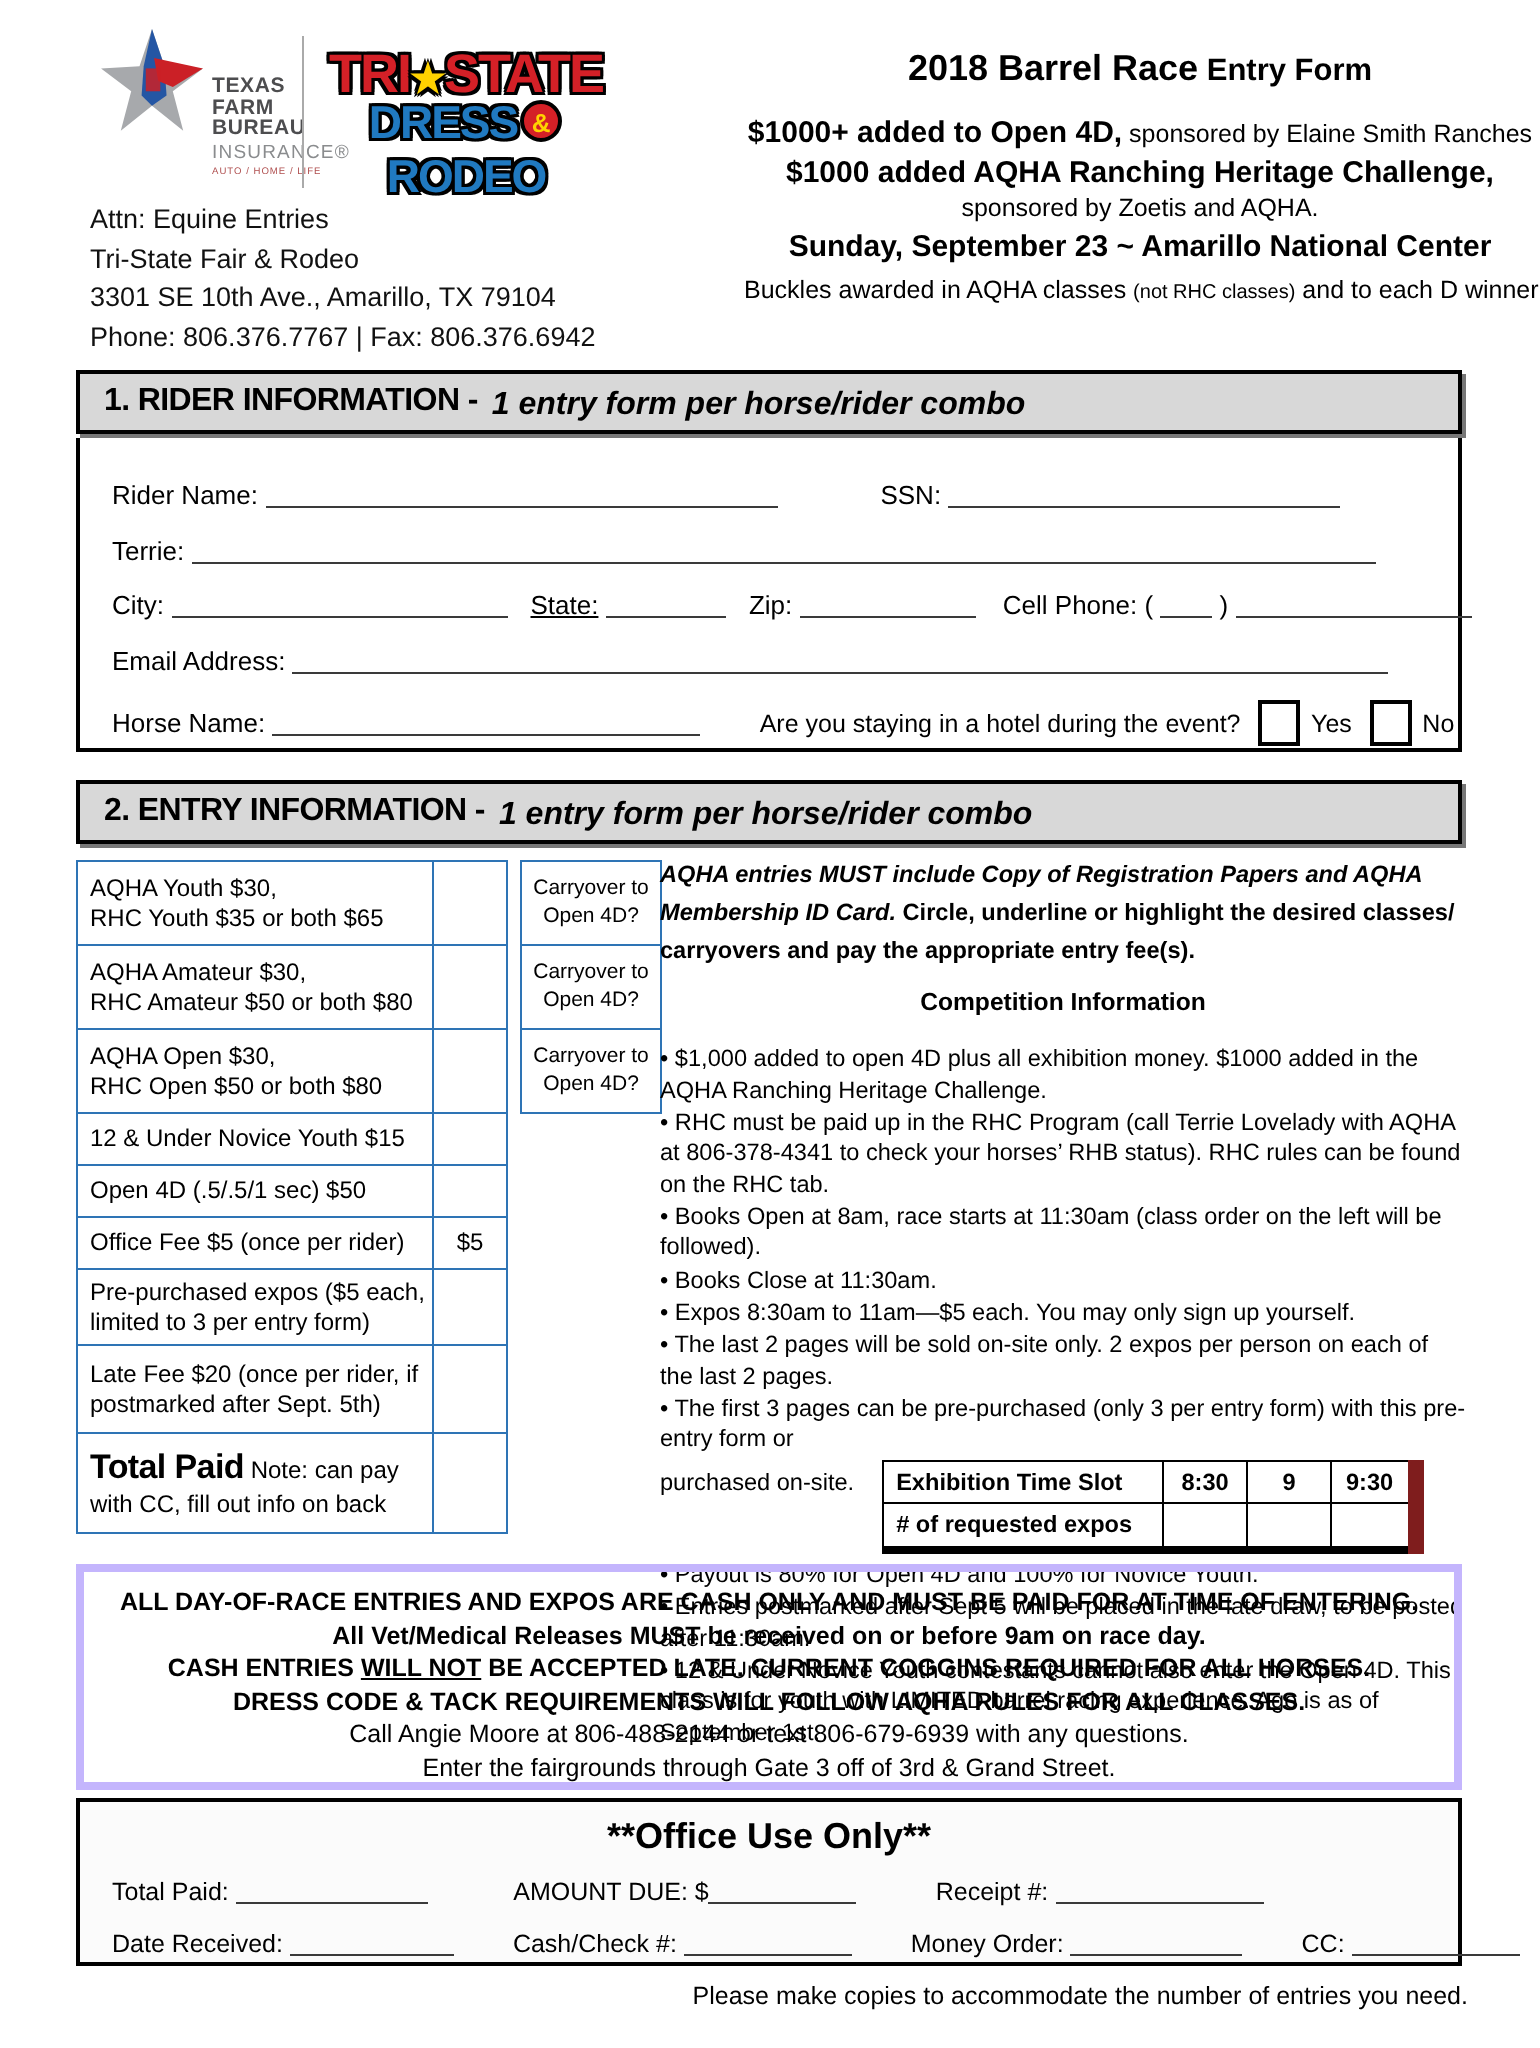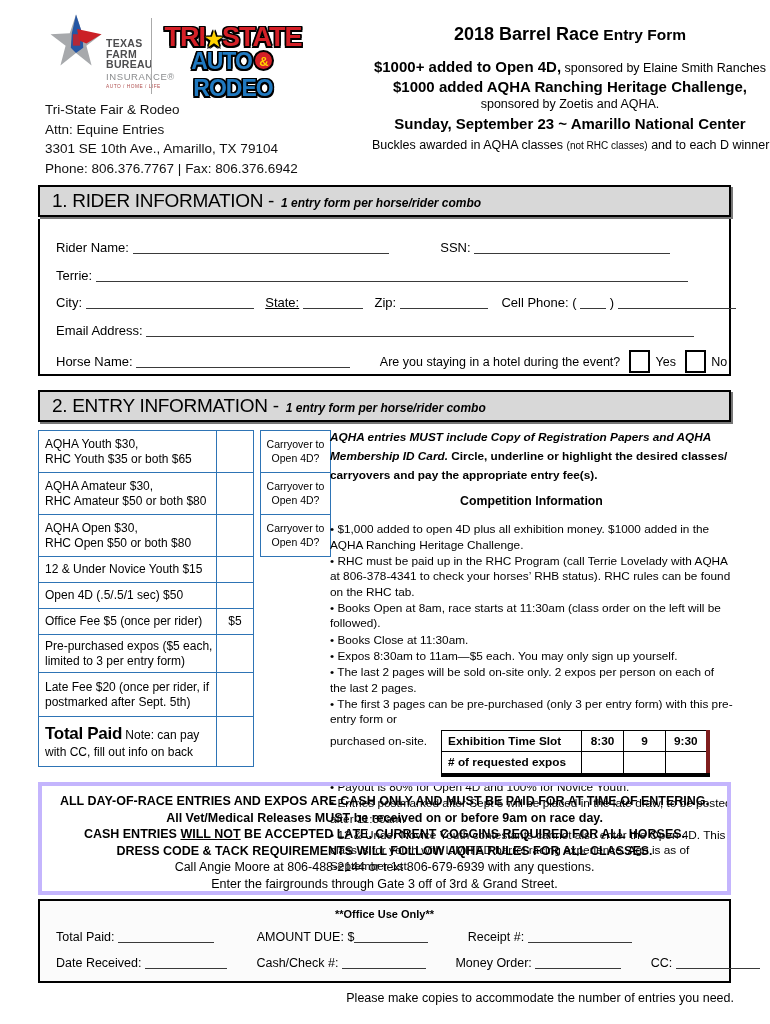--- a/index.html
+++ b/index.html
@@ -36,22 +36,22 @@
   .hr-l1 b { font-size:15px; }
   .hr-l2 { font-size:15px; font-weight:bold; margin-top:3px; white-space:nowrap; }
   .hr-l3 { font-size:12.5px; margin-top:2px; }
   .hr-l4 { font-size:15px; font-weight:bold; margin-top:4px; white-space:nowrap; }
   .hr-l5 { font-size:12.5px; margin-top:6px; white-space:nowrap; }
   .hr-l5 .small { font-size:10px; }
 
   
   .sec-bar { position:absolute; left:38px; width:693px; height:32px; background:#d8d8d8;
              border:2px solid #000; box-shadow:2px 2px 0 #777; display:flex; align-items:center; padding-left:12px; }
-  .sec-title { font-size:19px; font-weight:normal; letter-spacing:-.3px; }
-  .sec-sub { font-size:12px; font-weight:bold; font-style:italic; margin-left:7px; margin-top:3px; }
+  .sec-title { font-size:16px; font-weight:bold; letter-spacing:-.3px; }
+  .sec-sub { font-size:16px; font-weight:bold; font-style:italic; margin-left:7px; margin-top:3px; }
 
   
   .s1-body { position:absolute; left:38px; top:219px; width:693px; height:157px; border:2px solid #000;
              border-top:none; padding:21px 16px 0 16px; font-size:13px; }
   .frow { margin-bottom:12.5px; white-space:nowrap; }
   .blank { display:inline-block; border-bottom:1px solid #3a3a3a; height:13px; vertical-align:-2px; }
   .cb { display:inline-block; width:21px; height:23px; border:2px solid #000; background:#fff;
         vertical-align:-7px; margin-left:5px; margin-right:2px; }
   .hotel-q { font-size:12.5px; }
 
@@ -78,37 +78,37 @@
   .intro { font-size:11.8px; line-height:1.62; }
   .intro .ii { font-weight:bold; font-style:italic; }
   .intro .ib { font-weight:bold; }
   .comp-head { text-align:center; font-weight:bold; font-size:12.3px; margin-top:9px; margin-bottom:14px; }
   .bullets { list-style:none; }
   .bullets li { font-size:11.8px; line-height:1.3; margin-bottom:1px; }
   .bullets li::before { content:"• "; }
   .b-cont { display:flex; align-items:flex-start; margin:2px 0 3px 0; }
   .b-cont .cont-text { font-size:11.8px; margin-top:4px; white-space:nowrap; }
 
-  .expo-table { border-collapse:collapse; margin-left:14px; border-right:4px solid #7f1d1d; border-bottom:4px solid #000; }
+  .expo-table { border-collapse:collapse; margin-left:14px; border-right:8px solid #7f1d1d; border-bottom:4px solid #000; }
   .expo-table td { border:1px solid #000; font-size:11.8px; font-weight:bold; }
   .expo-table .et-label { width:140px; padding:3px 6px; text-align:left; }
   .expo-table .et-slot  { width:42px; text-align:center; padding:3px 0; }
   .expo-table .et-empty { height:24px; }
 
   
   .notice { position:absolute; left:38px; top:782px; width:693px; height:113px; border:4px solid #c4b5fd;
             text-align:center; padding-top:7px; }
   .notice div { font-size:12.5px; line-height:16.5px; white-space:nowrap; }
   .n-b { font-weight:bold; }
   .n-u { text-decoration:underline; }
 
   
   .office { position:absolute; left:38px; top:899px; width:693px; height:84px; border:2px solid #000;
             background:#fbfbfb; padding:7px 16px 0 16px; font-size:12.5px; }
-  .office-title { text-align:center; font-weight:bold; font-size:11px; margin-bottom:10px; }
+  .office-title { text-align:center; font-weight:bold; font-size:18px; margin-bottom:10px; }
   .orow { margin-bottom:12px; white-space:nowrap; }
   .og { margin-right:26px; }
 
   .footer { position:absolute; right:36px; top:991px; font-size:12.5px; }
 </style>
 </head>
 <body>
 
 <div class="page">
 
@@ -124,26 +124,26 @@
       <div class="tfb-line">FARM</div>
       <div class="tfb-line">BUREAU</div>
       <div class="tfb-ins">INSURANCE®</div>
       <div class="tfb-tag">AUTO / HOME / LIFE</div>
     </div>
   </div>
   <div class="hdr-divider"></div>
 
   <div class="ts-logo">
     <div class="ts-l1"><span>TRI</span><span class="ts-star">★</span><span>STATE</span></div>
-    <div class="ts-l2"><span>AUTO</span><span class="ts-amp">&amp;</span><span>RODEO</span></div>
+    <div class="ts-l2"><span>DRESS</span><span class="ts-amp">&amp;</span><span>RODEO</span></div>
   </div>
 
   <div class="addr">
+    <div>Attn: Equine Entries</div>
     <div>Tri-State Fair &amp; Rodeo</div>
-    <div>Attn: Equine Entries</div>
     <div>3301 SE 10th Ave., Amarillo, TX 79104</div>
     <div>Phone: 806.376.7767  | Fax: 806.376.6942</div>
   </div>
 
   <div class="hdr-right">
     <div class="hr-title"><span>2018 Barrel Race</span><span class="suffix"> Entry Form</span></div>
     <div class="hr-l1"><b>$1000+ added to Open 4D,</b><span> sponsored by Elaine Smith Ranches</span></div>
     <div class="hr-l2">$1000 added AQHA Ranching Heritage Challenge,</div>
     <div class="hr-l3">sponsored by Zoetis and AQHA.</div>
     <div class="hr-l4">Sunday, September 23 ~ Amarillo National Center</div>

